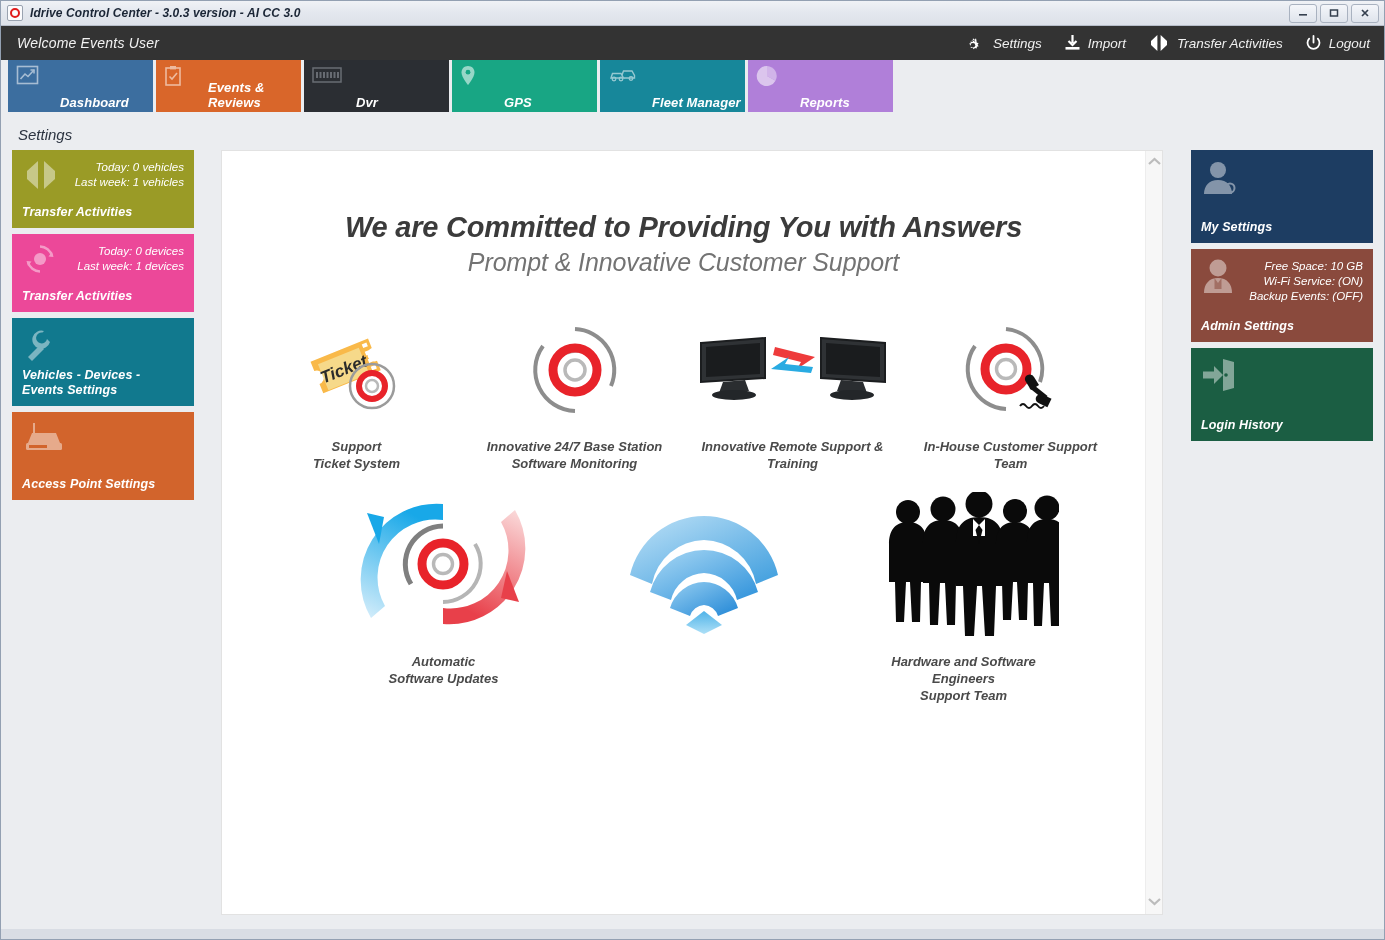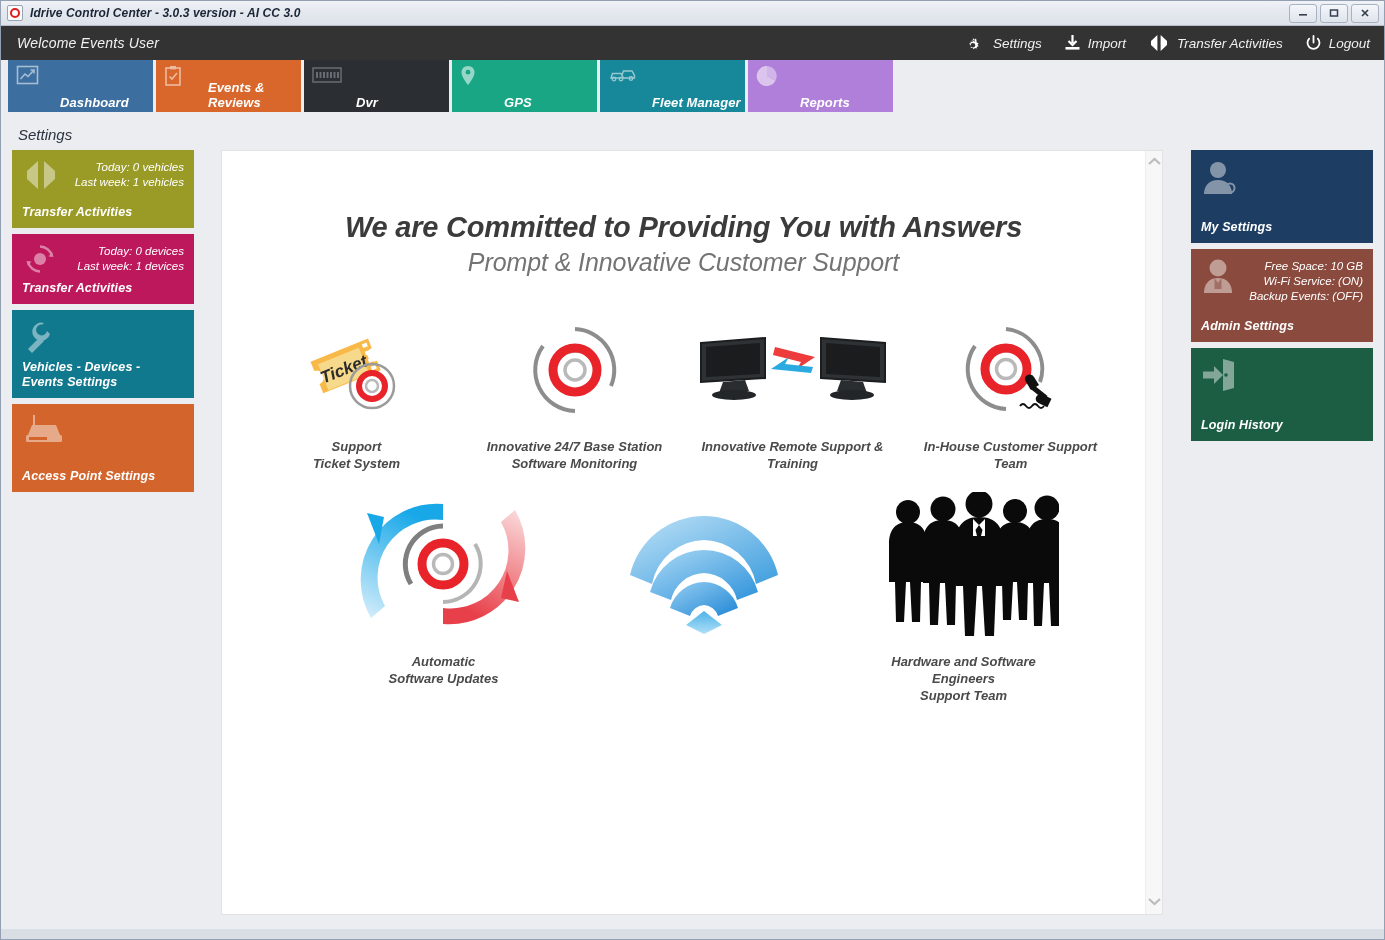--- a/index.html
+++ b/index.html
@@ -419,21 +419,21 @@
             </svg>
           </span>
           <div class="tile-stats">
             <div>Today: 0 vehicles</div>
             <div>Last week: 1 vehicles</div>
           </div>
         </div>
         <div class="tile-title">Transfer Activities</div>
       </div>
 
-      <div class="tile" style="background:#be185d; height:70px">
+      <div class="tile" style="background:#ec4899; height:78px">
         <div class="tile-top">
           <span class="tile-icon">
             <svg width="36" height="32" viewBox="0 0 36 32">
               <circle cx="18" cy="16" r="6" fill="#ffffff"></circle>
               <path d="M18 3.5 A12.5 12.5 0 0 1 30 13" stroke="#ffffff" stroke-width="2.4" fill="none"></path>
               <path d="M18 28.5 A12.5 12.5 0 0 1 6 19" stroke="#ffffff" stroke-width="2.4" fill="none"></path>
               <path d="M30 9 L31.5 14 L26.5 13.5 Z" fill="#ffffff"></path>
               <path d="M6 23 L4.5 18 L9.5 18.5 Z" fill="#ffffff"></path>
             </svg>
           </span>

